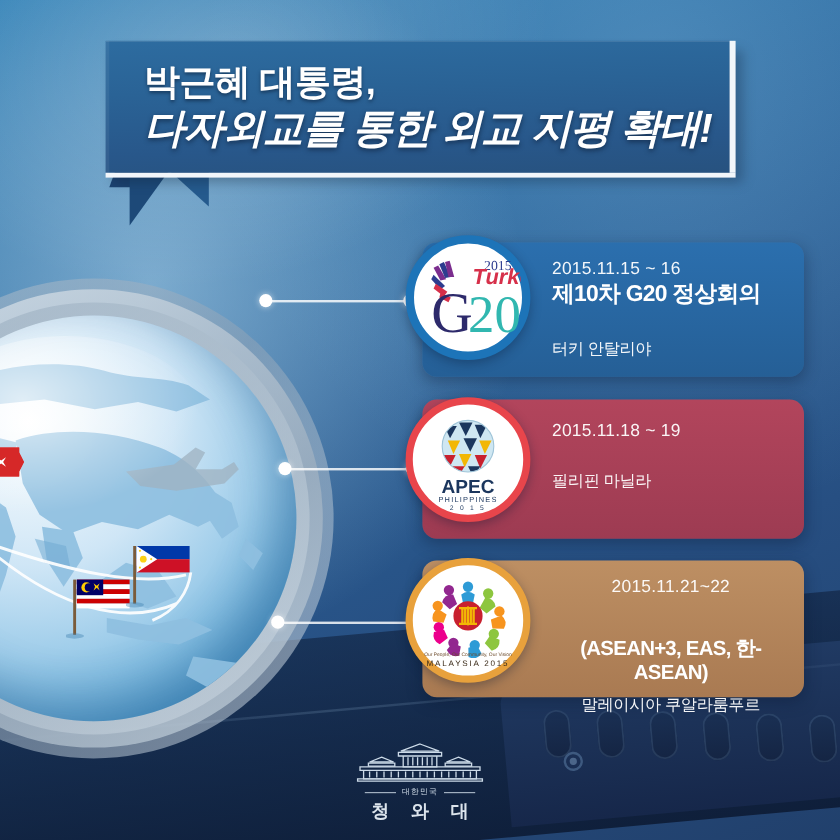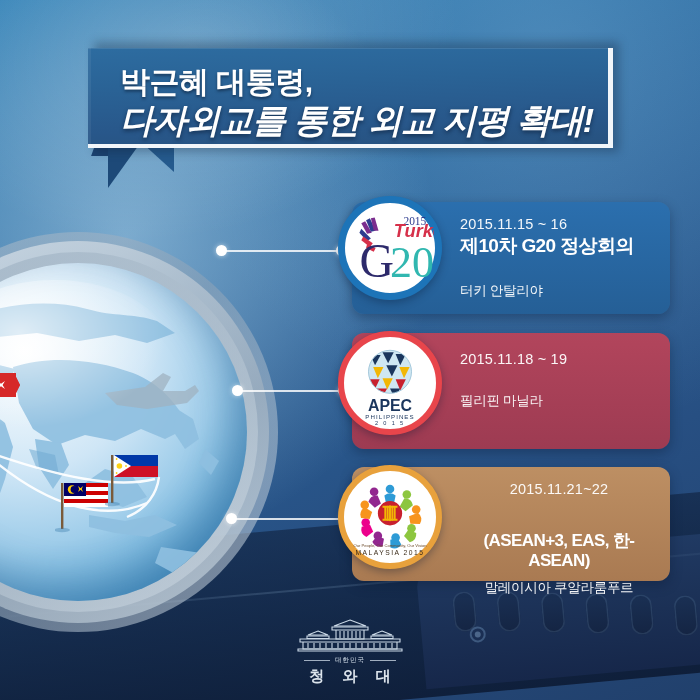--- a/index.html
+++ b/index.html
@@ -56,21 +56,20 @@
   .banner-wrap{ position:absolute; left:88px; top:34px; width:525px; height:110px; }
   .banner-shadow{
     position:absolute; left:6px; top:8px; width:100%; height:100%;
     background:rgba(10,25,50,0.30); filter:blur(5px); border-radius:2px;
   }
   .banner{
     position:absolute; inset:0;
     background:linear-gradient(178deg,#2d6ca0 0%, #2a6396 35%, #28578a 75%, #27527f 100%);
     border-right:5px solid #f2f6fa;
     box-shadow:inset 0 1px 0 rgba(255,255,255,0.10);
-    margin-top:14px;
   }
   .banner-left-edge{
     position:absolute; left:0; top:0; width:3px; height:100%;
     background:rgba(255,255,255,0.06);
   }
   .banner-underline{
     position:absolute; left:0; bottom:-4px; width:calc(100% + 5px); height:4px;
     background:#f2f6fa;
   }
   .title-line1{

